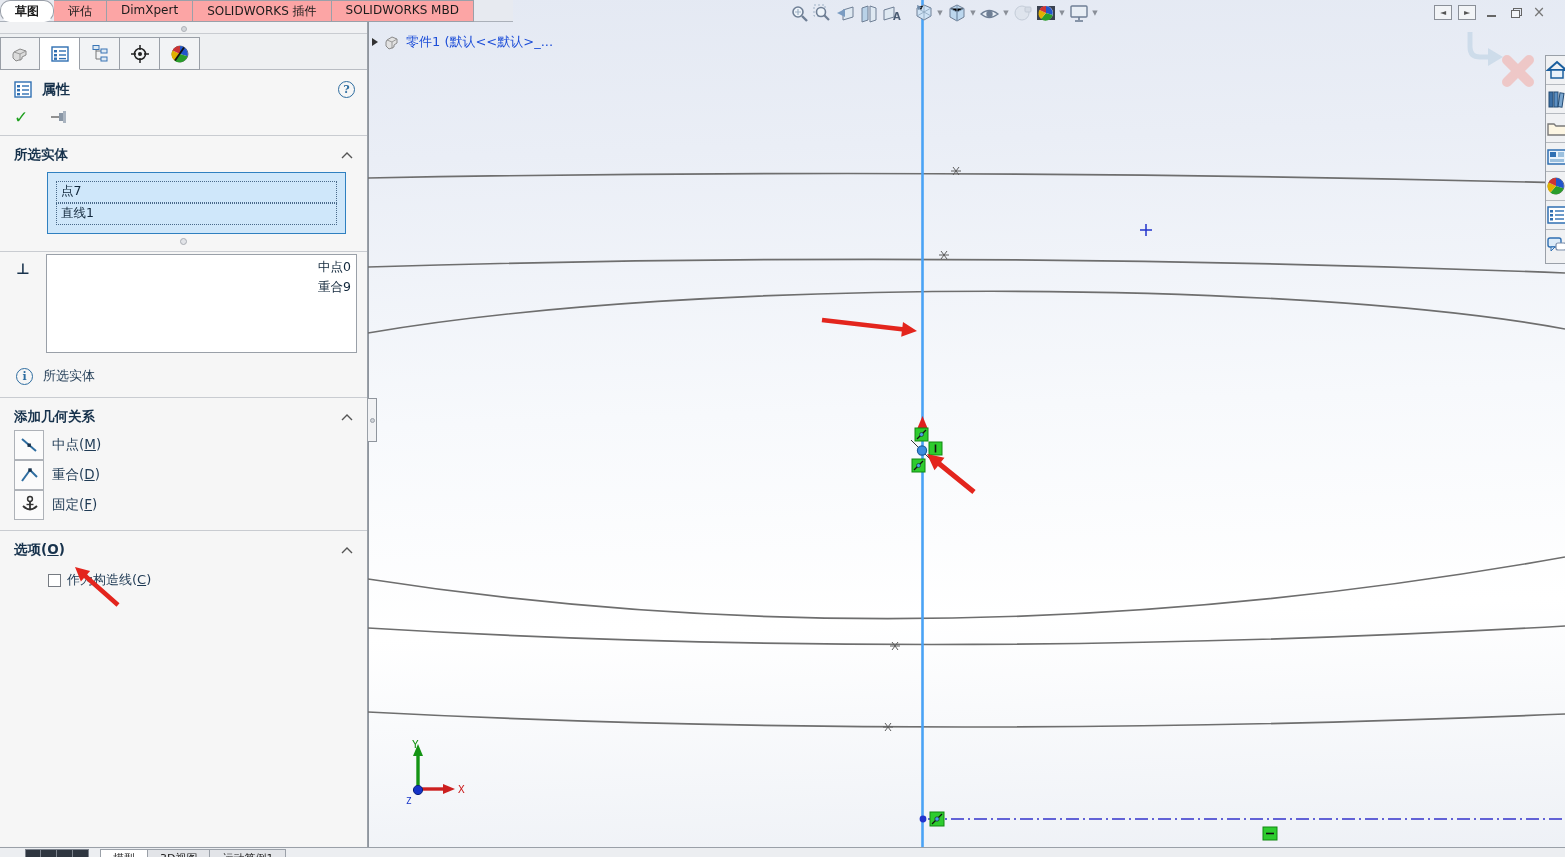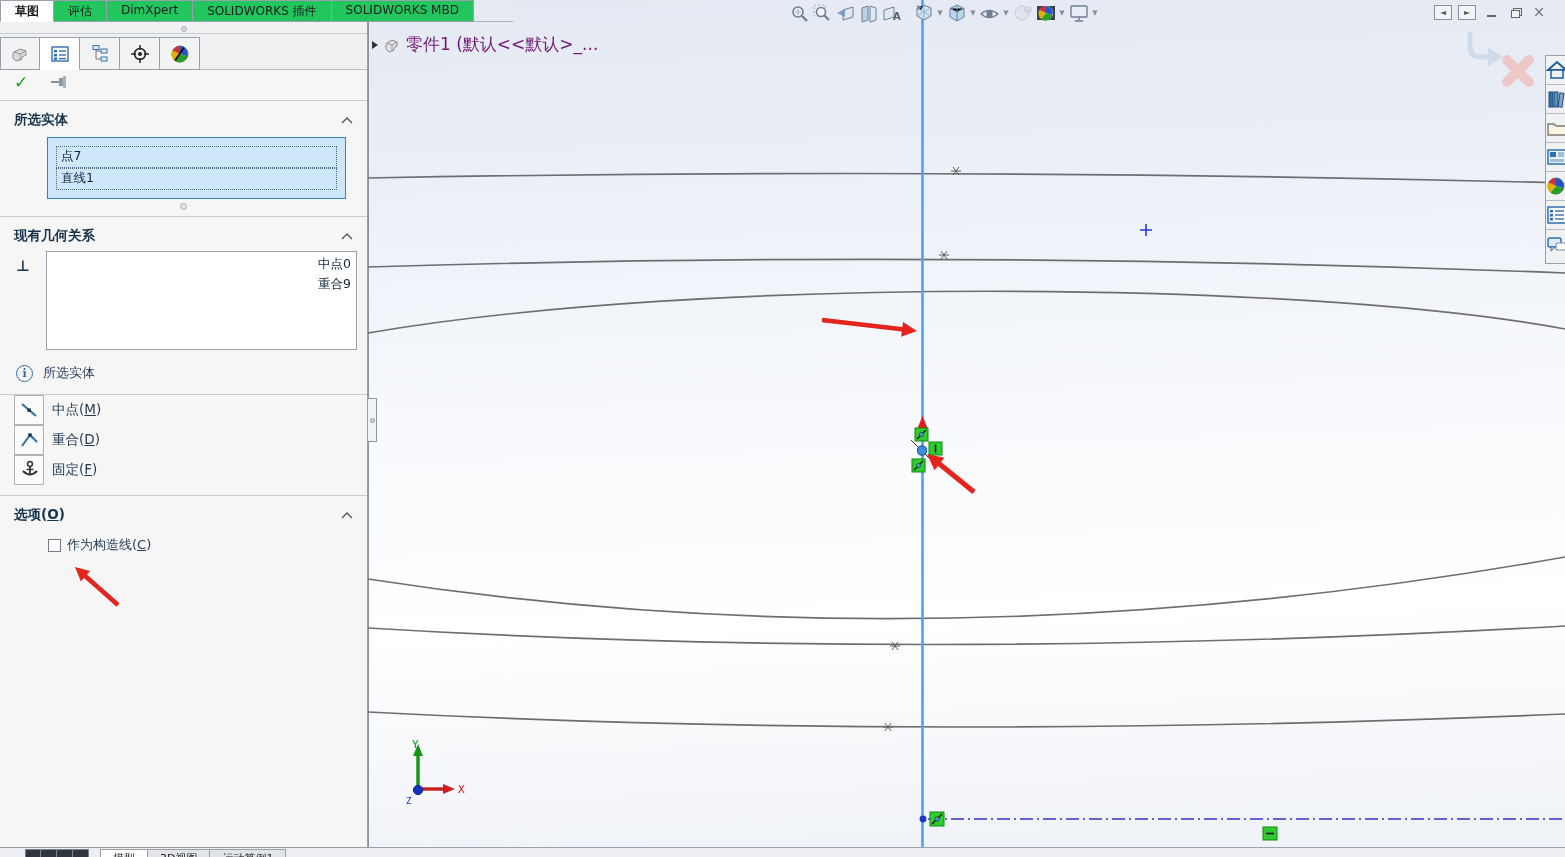--- a/index.html
+++ b/index.html
@@ -9,43 +9,43 @@
   
   #graphics { position:absolute; left:368px; top:0; width:1197px; height:847px;
     background:linear-gradient(178deg,#e4e9f3 0%, #eaeef6 18%, #f7f9fc 48%, #ffffff 72%, #eef1f6 100%);
     border-left:1px solid #8f959d; }
   #sketch-svg { position:absolute; left:0; top:0; width:1565px; height:857px; z-index:2; pointer-events:none; }
 
   
   #cmdbar { position:absolute; left:0; top:0; width:513px; height:22px; display:flex; background:#e7eaf0;
     border-bottom:1px solid #aab0b9; z-index:8; }
   .cmdtab { height:22px; padding:2px 14px 0 14px; font-size:12px; color:#1c1c1c; border:1px solid #9aa0a9;
-    border-left:none; background:#22c55e; white-space:nowrap; }
-  .cmdtab:first-child { border-left:1px solid #9aa0a9; }
+    border-left:none; background:#fca5a5; white-space:nowrap; }
+  .cmdtab:first-child { border-left:1px solid #9aa0a9;border-radius:10px; }
   .cmdtab.active { background:#ffffff; border-bottom-color:#ffffff; font-weight:bold; }
 
   
   #winctl { position:absolute; top:3px; left:1434px; height:18px; display:flex; gap:6px; z-index:9; align-items:center; }
   .wbtn { width:18px; height:15px; border:1px solid #8a8f98; background:#f2f4f7; color:#555; font-size:8px;
     display:flex; align-items:center; justify-content:center; }
   .wbtn.flat { border:none; background:transparent; }
   .min-glyph { width:9px; height:2px; background:#666; margin-top:7px; }
   .res-glyph { position:relative; width:9px; height:8px; }
   .res-glyph:before { content:""; position:absolute; left:2px; top:0; width:7px; height:6px; border:1px solid #666; }
   .res-glyph:after  { content:""; position:absolute; left:0; top:2px; width:7px; height:6px; border:1px solid #666; background:#f2f4f7; }
 
   
   #hud { position:absolute; left:788px; top:1px; height:24px; display:flex; align-items:center; z-index:4; }
   .hudbtn { display:flex; align-items:center; justify-content:center; width:23px; height:22px; }
   .hudcaret { width:10px; height:22px; display:flex; align-items:center; justify-content:center; color:#8a8f98; font-size:7px; }
   .hudgap { width:9px; }
   .hud-dim { opacity:.45; }
 
   
-  #doctitle { position:absolute; left:372px; top:33px; display:flex; align-items:center; gap:5px; z-index:4; font-size:17px; color:#701a75; }
+  #doctitle { position:absolute; left:372px; top:33px; display:flex; align-items:center; gap:5px; z-index:4; font-size:13px; color:#1d4ed8; }
   .tri-right { width:0; height:0; border-left:6px solid #333; border-top:4px solid transparent; border-bottom:4px solid transparent; }
 
   
   #ghosts { position:absolute; z-index:3; left:0; top:0; }
 
   
   #panel { position:absolute; left:0; top:22px; width:368px; height:825px; background:#f4f4f4; z-index:6;
     border-right:1px solid #9aa0a8; }
   #panel-grip { height:12px; position:relative; border-bottom:1px solid #c9ccd1; background:#f0f1f3; }
   #panel-grip .dot { position:absolute; left:181px; top:4px; width:6px; height:6px; border-radius:50%; background:#d4d7db; border:1px solid #aeb2b8; }
@@ -350,20 +350,33 @@
             <path d="M10,10 L17.4,12.3 A8,8 0 0,1 4.4,16.4 Z" fill="#2a9d2a"></path>
             <path d="M10,10 L4.4,16.4 A8,8 0 0,1 2.6,6.6 Z" fill="#e0b000"></path>
             <path d="M10,10 L2.6,6.6 A8,8 0 0,1 10,2 Z" fill="#cc3333"></path>
             <line x1="14" y1="3.5" x2="5" y2="16.5" stroke="#111" stroke-width="1.8"></line>
           </svg>
       </div>
     </div>
 
     <div id="pbody">
 
+      <div class="phdr">
+        <svg width="19" height="19">
+            <rect x="1" y="2" width="16" height="15" fill="#fff" stroke="#2f6fb2" stroke-width="1.4"></rect>
+            <rect x="3" y="5" width="3" height="2.4" fill="#2f6fb2"></rect>
+            <rect x="3" y="9" width="3" height="2.4" fill="#2f6fb2"></rect>
+            <rect x="3" y="13" width="3" height="2.4" fill="#2f6fb2"></rect>
+            <line x1="8" y1="6" x2="15" y2="6" stroke="#2f6fb2" stroke-width="1.4"></line>
+            <line x1="8" y1="10" x2="15" y2="10" stroke="#2f6fb2" stroke-width="1.4"></line>
+            <line x1="8" y1="14" x2="15" y2="14" stroke="#2f6fb2" stroke-width="1.4"></line>
+          </svg>
+        <span class="ttl">属性</span>
+        <span style="margin-left:auto;" class="icirc">?</span>
+      </div>
 
       <div class="okrow">
         <span class="check">✓</span>
         <svg width="20" height="16">
             <line x1="1" y1="8" x2="9" y2="8" stroke="#777" stroke-width="1.6"></line>
             <rect x="9" y="4" width="4" height="8" fill="#8a97a6"></rect>
             <rect x="13" y="2" width="3" height="12" fill="#aab4c0"></rect>
           </svg>
       </div>
 
@@ -373,38 +386,38 @@
             <polyline points="1,6 6,1 11,6" fill="none" stroke="#555" stroke-width="1.4"></polyline>
           </svg>
       </div>
       <div class="selbox">
         <div class="selitem">点7</div>
         <div class="selitem">直线1</div>
       </div>
       <div class="griddot"></div>
       <div class="hr"></div>
 
-      <div class="sec">
-        <span class="t">现有几何关系</span>
-        <svg class="chev" width="12" height="7">
-            <polyline points="1,6 6,1 11,6" fill="none" stroke="#555" stroke-width="1.4"></polyline>
-          </svg>
-      </div>
       <div class="relrow">
         <div class="relicon">⊥</div>
         <div class="relbox">
           <div>中点0</div>
           <div>重合9</div>
         </div>
       </div>
       <div class="inforow">
         <span class="icirc">i</span>
         <span>所选实体</span>
       </div>
 
+      <div class="sec">
+        <span class="t">添加几何关系</span>
+        <svg class="chev" width="12" height="7">
+            <polyline points="1,6 6,1 11,6" fill="none" stroke="#555" stroke-width="1.4"></polyline>
+          </svg>
+      </div>
       <div class="addrow">
         <div class="addbtn">
           <svg width="22" height="22">
               <line x1="4" y1="5" x2="18" y2="17" stroke="#2e6da0" stroke-width="2"></line>
               <rect x="9.5" y="9.5" width="3.4" height="3.4" fill="#17324c"></rect>
             </svg>
         </div>
         <span class="addlbl hot"><span>中点</span>(<u>M</u>)</span>
       </div>
       <div class="addrow">

